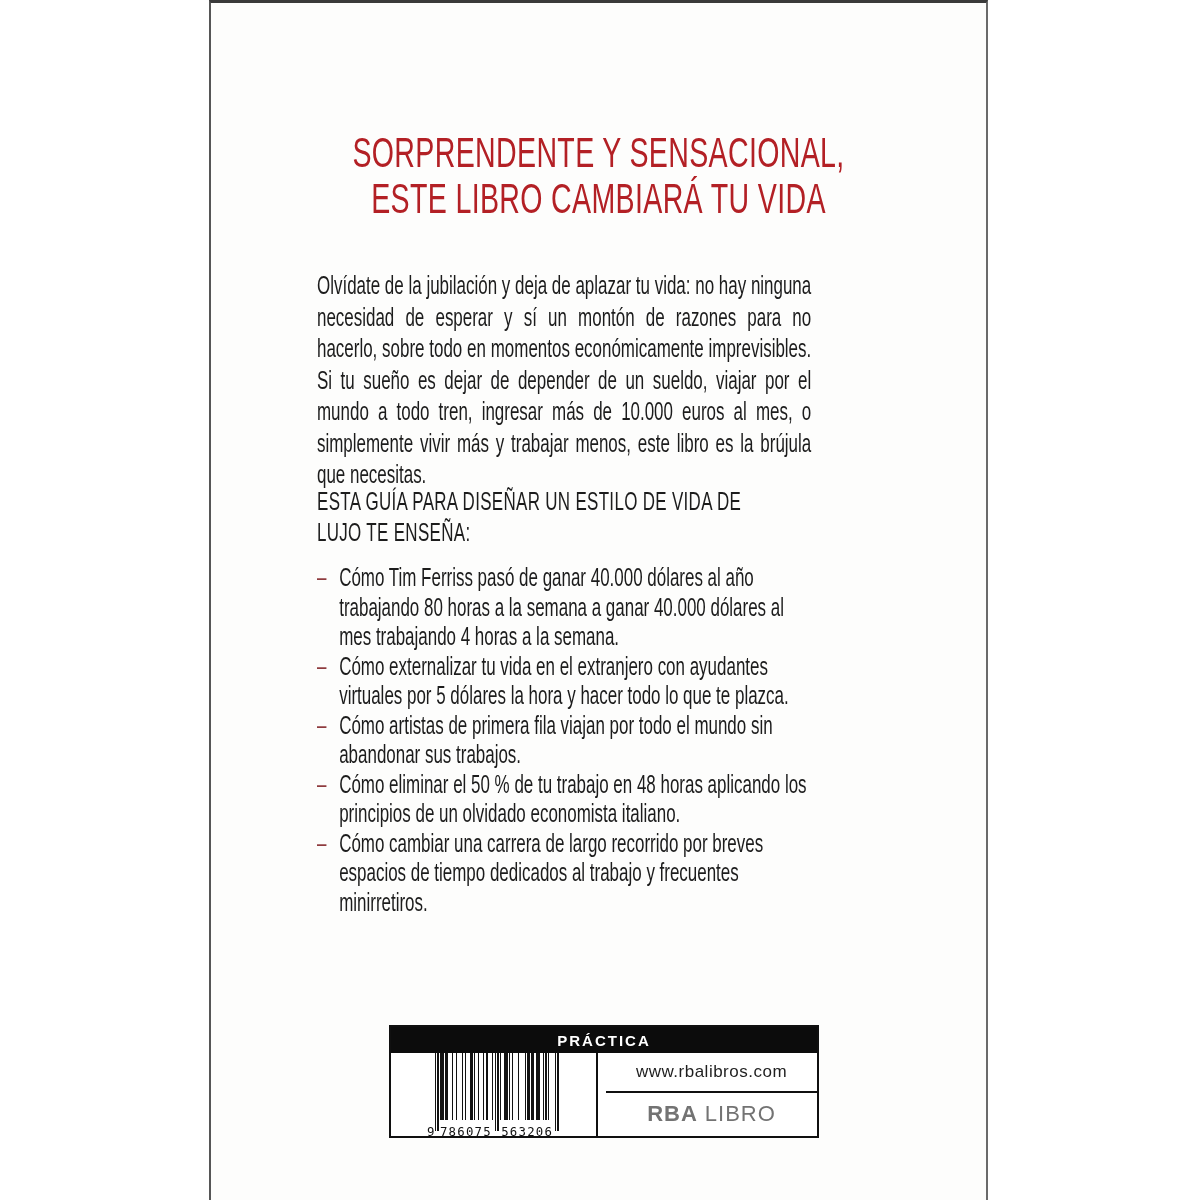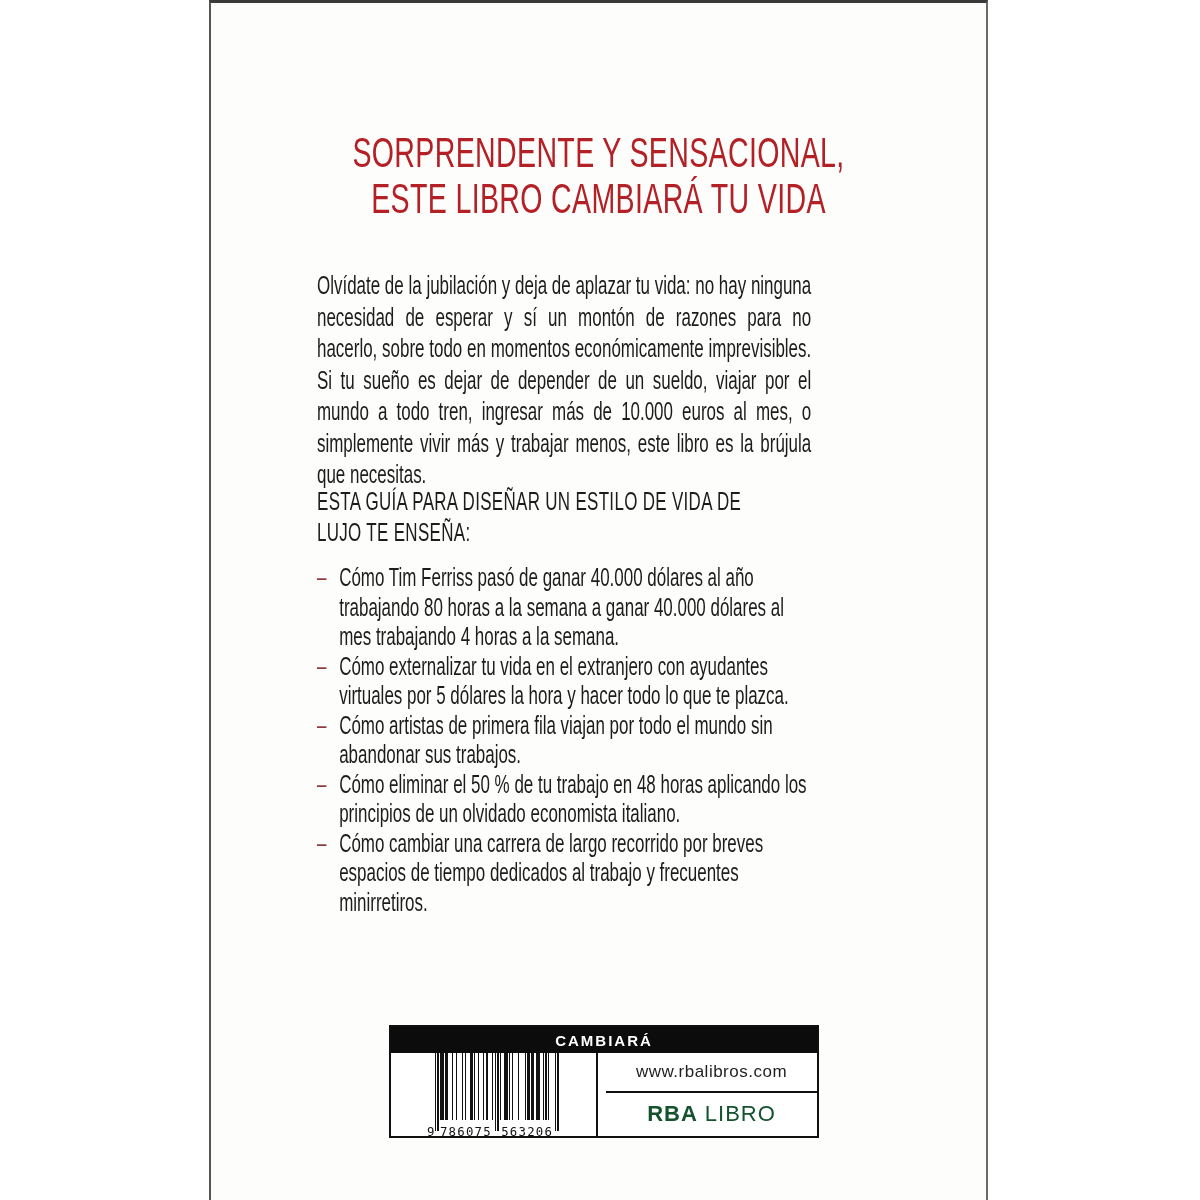--- a/index.html
+++ b/index.html
@@ -86,21 +86,21 @@
     display:flex;flex-direction:column;min-width:0;padding-left:8px;
   }
   .panel-right .row-web{
     flex:1;border-bottom:2px solid #101010;
     display:flex;align-items:center;justify-content:center;
     font-size:17px;color:#1f1f1f;letter-spacing:0.5px;
   }
   .panel-right .row-logo{
     flex:1.15;
     display:flex;align-items:center;justify-content:center;
-    font-size:22px;color:#14532d;letter-spacing:1px;
+    font-size:22px;color:#737373;letter-spacing:1px;
   }
   .row-logo .rba-bold{font-weight:700;margin-right:7px;}
   .barcode-box svg{display:block;}
   .barcode-box svg rect{fill:#121212;}
   .barcode-box svg text{fill:#121212;}
 </style>
 </head>
 <body>
 
 <div class="stage">
@@ -134,21 +134,21 @@
           <span class="btxt">Cómo eliminar el 50 % de tu trabajo en 48 horas aplicando los principios de un olvidado economista italiano.</span>
         </div>
         <div class="bullet">
           <span class="dash" style="color: rgb(142, 58, 62);">–</span>
           <span class="btxt">Cómo cambiar una carrera de largo recorrido por breves espacios de tiempo dedicados al trabajo y frecuentes minirretiros.</span>
         </div>
       </div>
     </div>
 
     <div class="panel">
-      <div class="panel-header">CAMBIARÁ</div>
+      <div class="panel-header">PRÁCTICA</div>
       <div class="panel-body">
         <div class="panel-left barcode-box">
             <svg viewBox="0 0 103 66" width="188" height="86" shape-rendering="crispEdges">
               <rect x="6" y="1" width="1.05" height="60"></rect>
               <rect x="8" y="1" width="1.05" height="60"></rect>
               <rect x="10" y="1" width="1.05" height="51"></rect>
               <rect x="11" y="1" width="1.05" height="51"></rect>
               <rect x="12" y="1" width="1.05" height="51"></rect>
               <rect x="14" y="1" width="1.05" height="51"></rect>
               <rect x="15" y="1" width="1.05" height="51"></rect>

